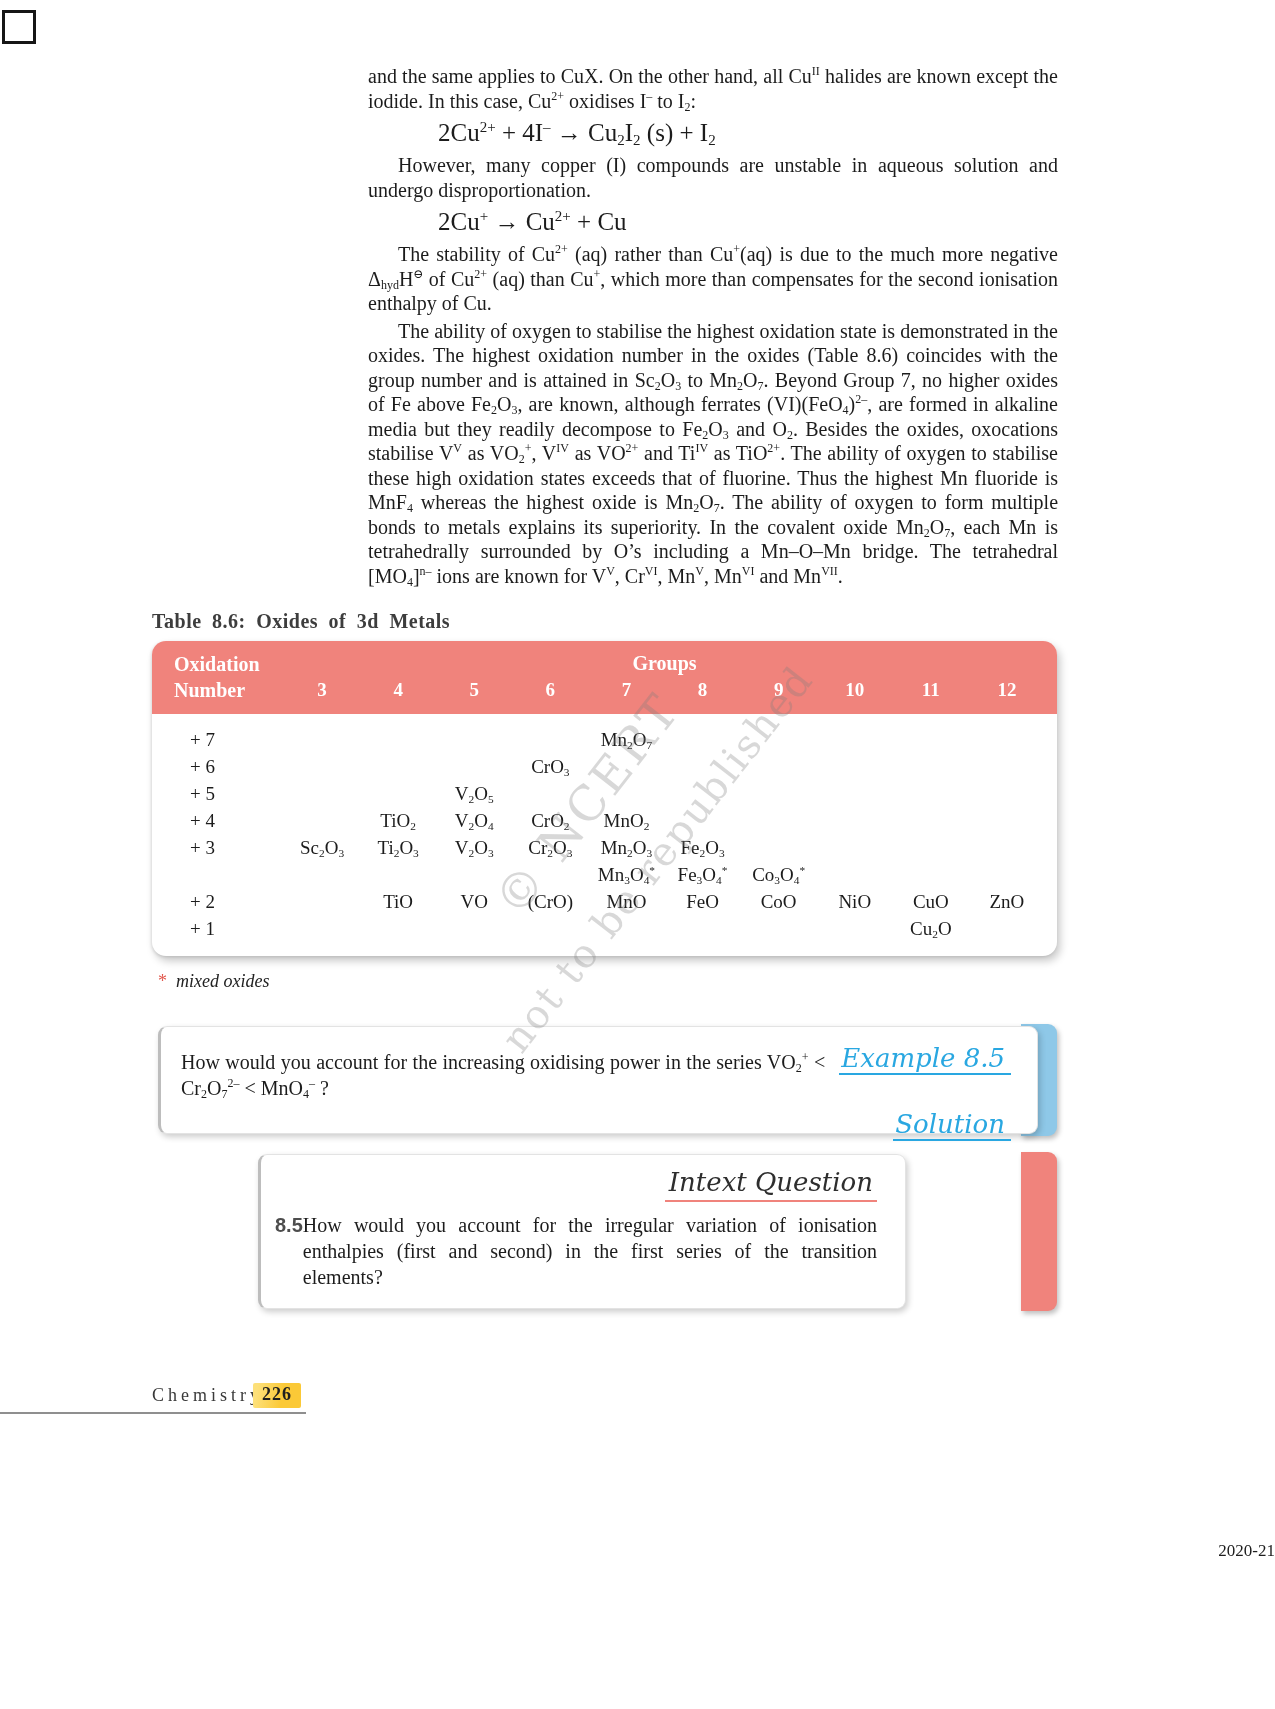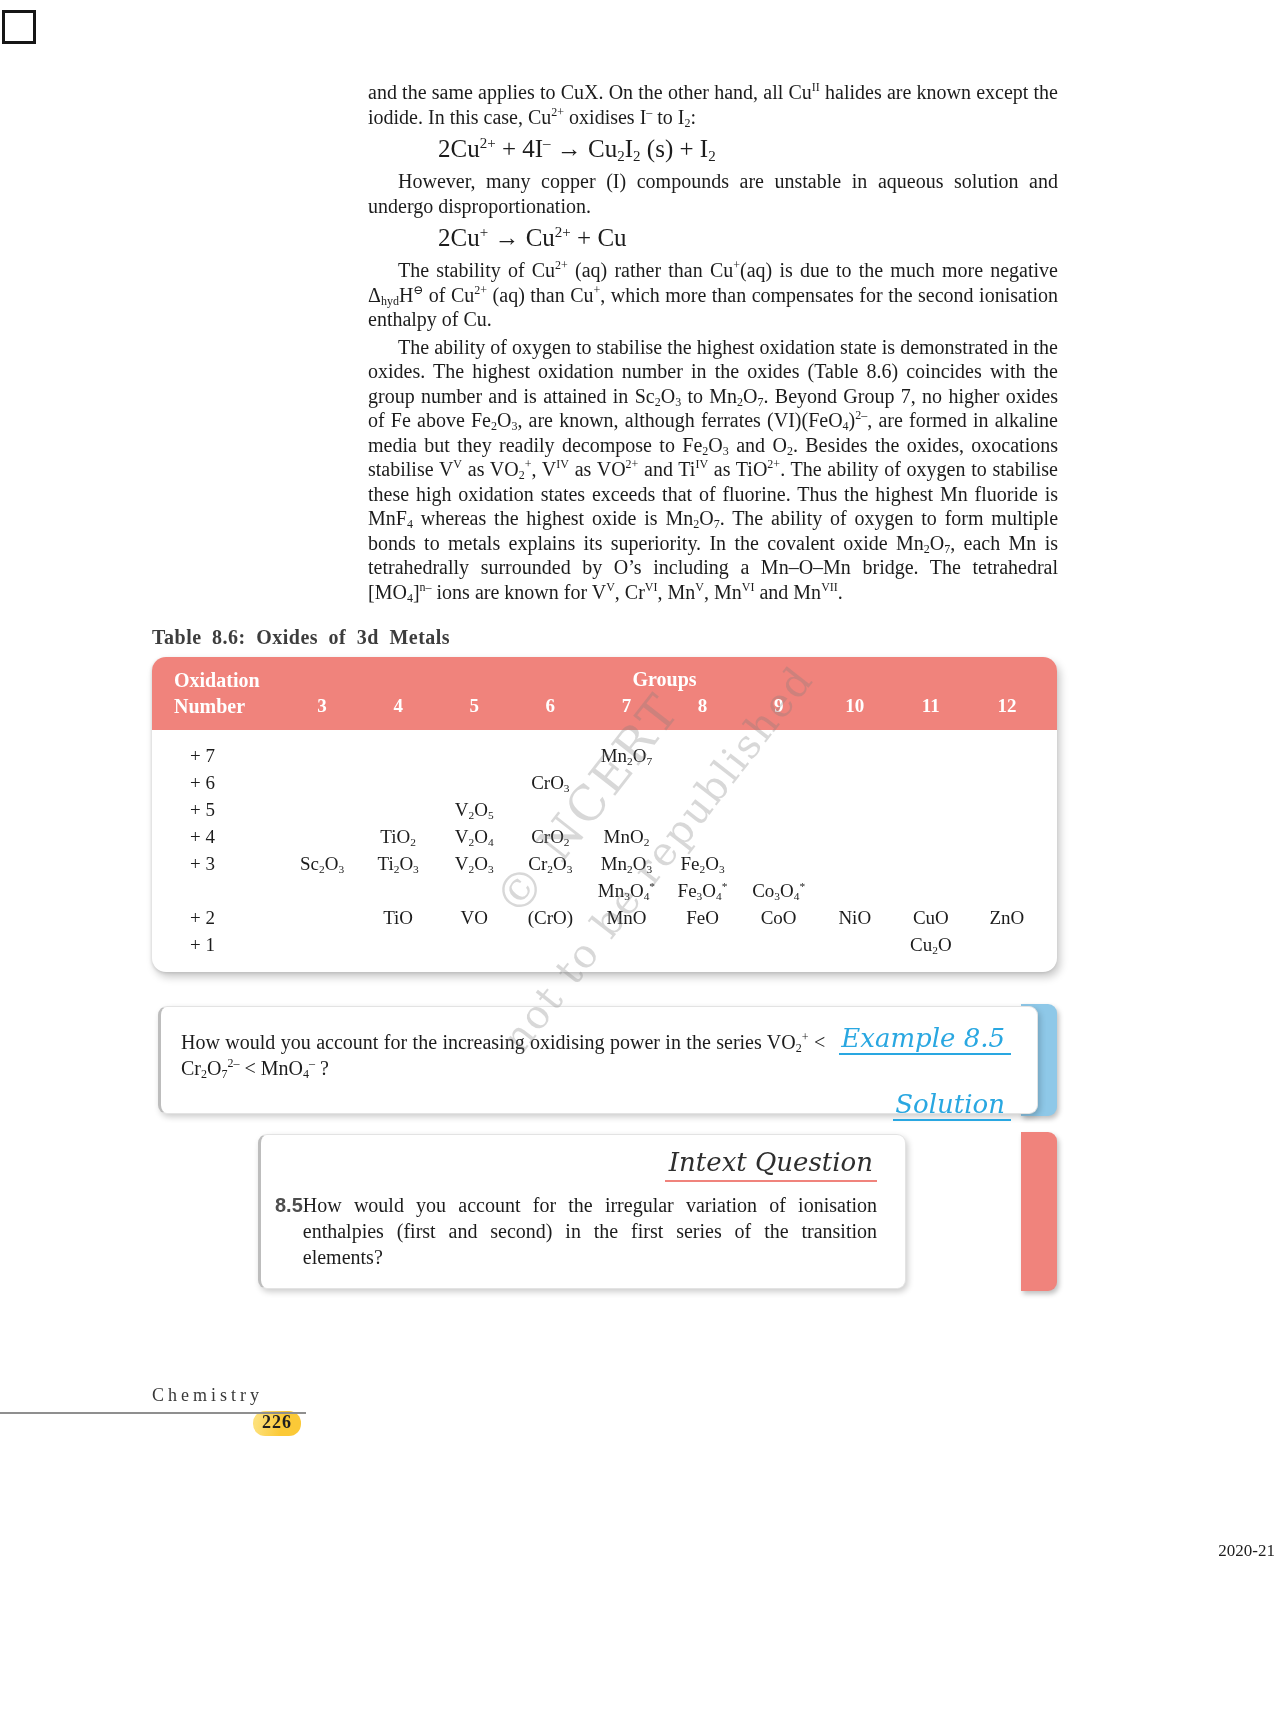--- a/index.html
+++ b/index.html
@@ -29,21 +29,21 @@
     position:absolute;left:340px;top:580px;width:560px;height:500px;
     display:flex;flex-direction:column;align-items:center;justify-content:center;gap:38px;
     transform:rotate(-52deg);
     color:rgba(125,125,125,0.30);
     pointer-events:none;z-index:6;
     font-family:"DejaVu Serif",serif;
   }
   .watermark .wm1{font-size:48px;letter-spacing:3px;}
   .watermark .wm2{font-size:40px;letter-spacing:2px;white-space:nowrap;}
 
-  .content{position:relative;padding-top:80px;z-index:1;}
+  .content{position:relative;padding-top:64px;z-index:1;}
 
   .body-text{
     margin:0 0 3px 368px;width:690px;
     font-size:20px;line-height:24.5px;text-align:justify;
   }
   .body-text.indent{text-indent:30px;}
   .equation{
     margin:7px 0 7px 438px;width:620px;
     font-size:25px;line-height:26px;
   }
@@ -122,21 +122,21 @@
   .intext-q{margin:0;font-size:20px;line-height:26px;text-align:justify;flex:1;}
 
   .footer-book{
     position:absolute;left:152px;top:1385px;
     font-size:18px;letter-spacing:4px;color:#3a3a3a;z-index:2;
   }
   .footer-page{
     position:absolute;left:253px;top:1383px;
     font-size:18px;font-weight:bold;color:#1f1f1f;
     background:linear-gradient(100deg,#fde079 10%,var(--page-highlight) 60%);
-    padding:1px 9px 3px 9px;border-radius:12px;z-index:2;letter-spacing:1px;margin-top:28px;
+    padding:1px 9px 3px 9px;border-radius:2px;z-index:2;letter-spacing:1px;
   }
   .footer-rule{
     position:absolute;left:0;top:1412px;width:306px;
     border-top:2px solid #8f8f8f;z-index:2;
   }
   .footer-year{
     position:absolute;left:0;right:0;top:1541px;
     text-align:right;font-size:17px;color:#1e1e1e;z-index:2;
   }
 </style>
@@ -279,20 +279,21 @@
             <span class="t-cell"></span>
             <span class="t-cell"></span>
             <span class="t-cell"></span>
             <span class="t-cell"></span>
             <span class="t-cell">Cu<sub>2</sub>O</span>
             <span class="t-cell"></span>
           </div>
         </div>
     </section>
 
+    <p class="footnote"><span class="fn-star">*</span>&nbsp;&nbsp;<span class="fn-text">mixed oxides</span></p>
 
     <div class="box-wrap example-wrap">
       <div class="accent-bar bar-blue"></div>
       <div class="white-box example-box">
         <p class="ex-q"><span class="script-label">Example 8.5</span><span>How would you account for the increasing oxidising power in the series VO<sub>2</sub><sup>+</sup> &lt; Cr<sub>2</sub>O<sub>7</sub><sup>2–</sup> &lt; MnO<sub>4</sub><sup>–</sup> ?</span></p>
         <p class="ex-s"><span class="script-label">Solution</span></p>
       </div>
     </div>
 
     <div class="box-wrap intext-wrap">

